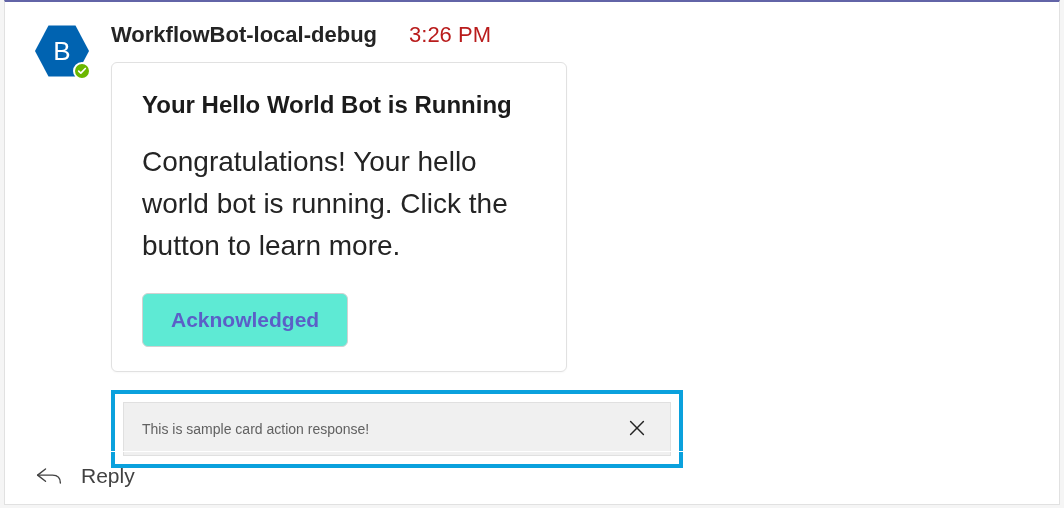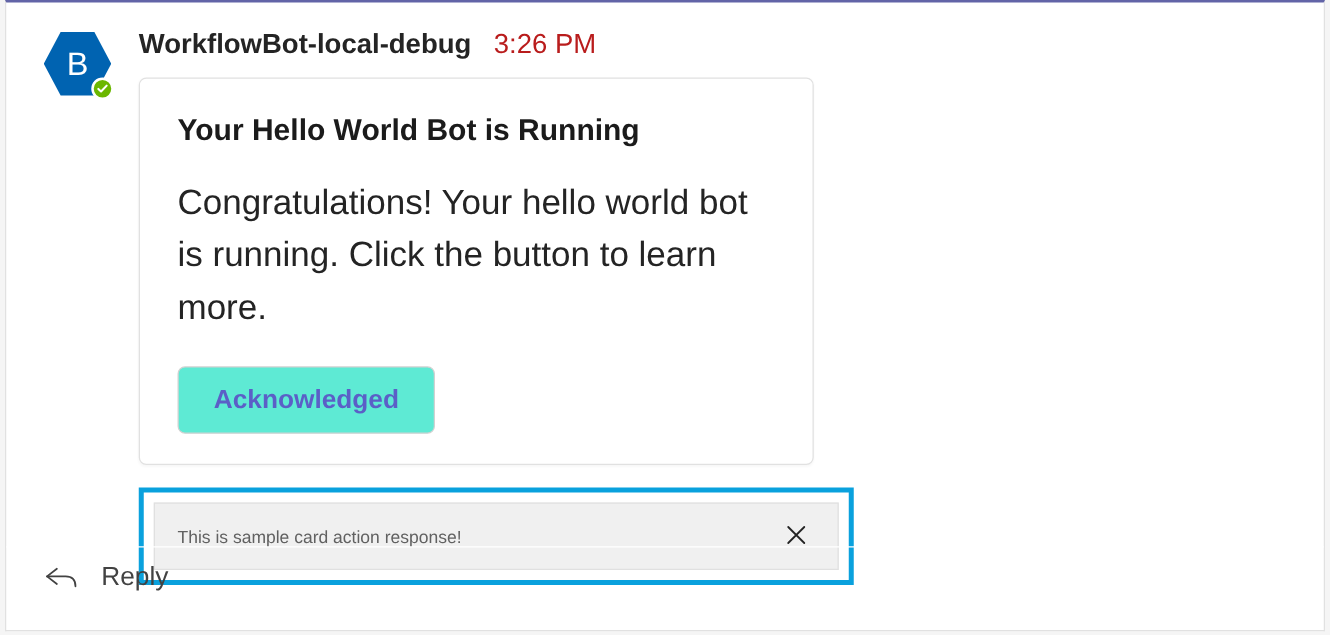--- a/index.html
+++ b/index.html
@@ -55,39 +55,39 @@
       border-radius: 50%;
       display:flex;
       align-items:center;
       justify-content:center;
     }
     .presence svg { width:10px; height:10px; }
     .msg-body { flex: 1; }
     .msg-header {
       display: flex;
       align-items: flex-end;
-      gap: 18px;
+      gap: 32px;
       margin-bottom: 14px;
     }
     .sender {
       font-size: 22px;
       font-weight: 600;
       color: #242424;
     }
     .timestamp {
       font-size: 22px;
       color: #b91c1c;
       font-weight: 400;
     }
     .card {
       background: #fff;
       border: 1px solid #e1e1e1;
       border-radius: 6px;
       padding: 28px 30px 24px 30px;
-      width: 540px;
+      width: 456px;
       box-shadow: 0 1px 2px rgba(0,0,0,0.03);
     }
     .card-title {
       font-size: 24px;
       font-weight: 600;
       color: #1b1b1b;
       margin-bottom: 22px;
     }
     .card-text {
       font-size: 28px;
@@ -133,21 +133,21 @@
       padding: 4px;
       color: #242424;
       display:flex;
       align-items:center;
     }
     .toast-close svg { width: 22px; height: 22px; }
     .reply-bar {
       position: absolute;
       left: 0;
       right: 0;
-      bottom: 18px;
+      bottom: 4px;
       display: flex;
       align-items: center;
       gap: 18px;
       padding: 12px 30px;
       border-top: 1px solid #fff;
       cursor: pointer;
     }
     .reply-icon { color: #424242; display:flex; }
     .reply-icon svg { width: 28px; height: 24px; stroke:#424242; }
     .reply-label {

